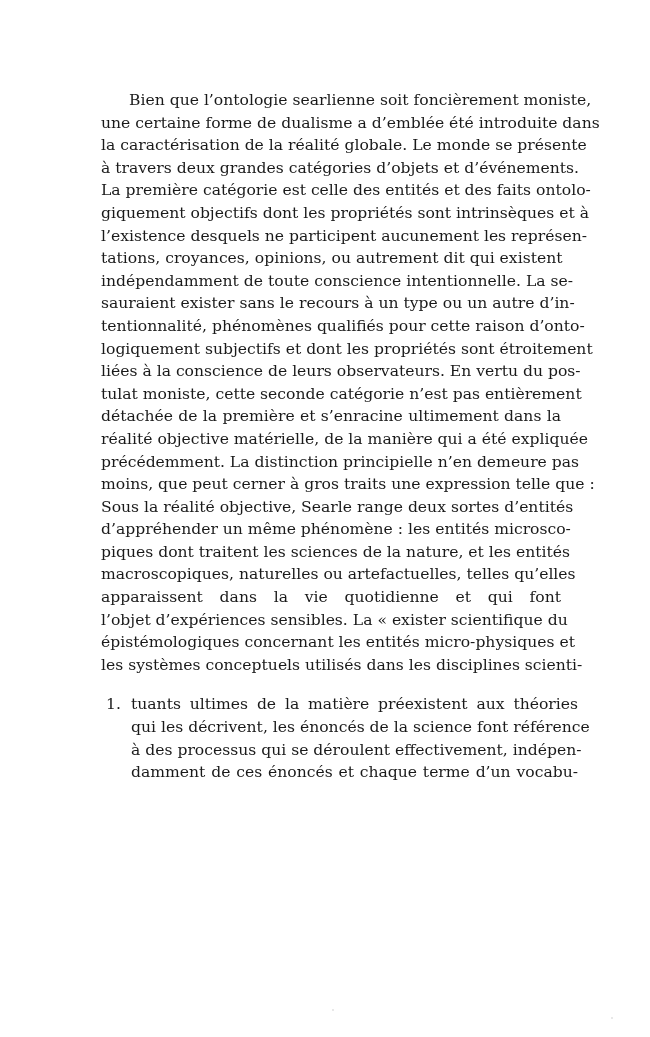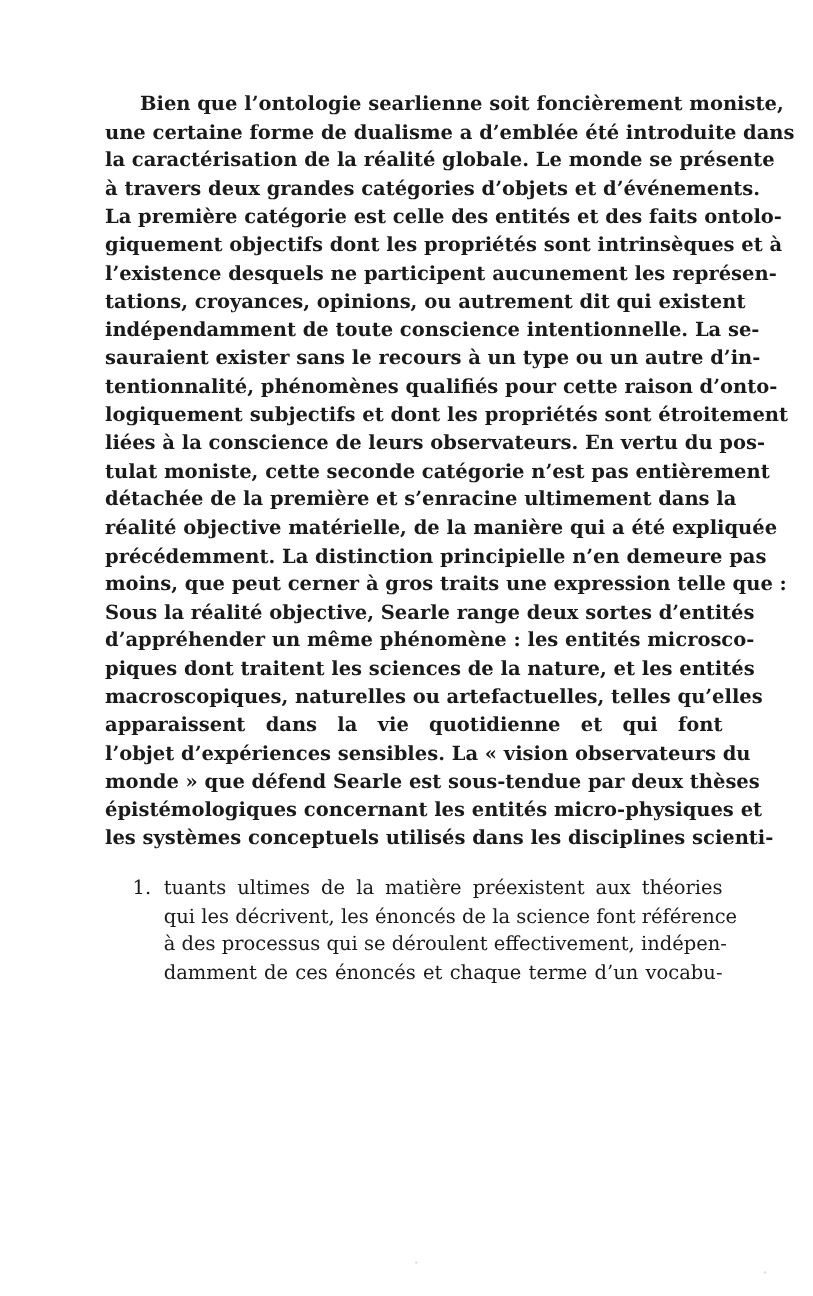--- a/index.html
+++ b/index.html
@@ -5,21 +5,21 @@
   html, body { margin: 0; padding: 0; background: #ffffff; }
   body { width: 650px; height: 1037px; position: relative; overflow: hidden; }
   .page {
     position: absolute; left: 84px; top: 72px; width: 494px;
     font-family: "DejaVu Serif", "Liberation Serif", serif;
     font-size: 15.6px; line-height: 22.6px; color: #1a1a1a;
   }
   .line { display: block; white-space: nowrap; text-align: justify; text-align-last: justify; height: 22.6px; }
   .line.last { text-align-last: left; }
   .line.indent { padding-left: 28px; }
-  .para { margin: 0; font-weight: bold; }
+  .para { margin: 17px; }
   .list { margin-top: 17px; position: relative; }
   .item { position: relative; padding-left: 47px; }
   .item-num { position: absolute; left: 22px; top: 0; }
   .speck { position: absolute; width: 2px; height: 2px; background: #e0e0e0; border-radius: 1px; }
 </style>
 </head>
 <body>
 
 <div class="page">
   <div class="para">
@@ -39,22 +39,21 @@
     <span class="line">tulat moniste, cette seconde catégorie n’est pas entièrement</span>
     <span class="line">détachée de la première et s’enracine ultimement dans la</span>
     <span class="line">réalité objective matérielle, de la manière qui a été expliquée</span>
     <span class="line">précédemment. La distinction principielle n’en demeure pas</span>
     <span class="line">moins, que peut cerner à gros traits une expression telle que :</span>
     <span class="line">Sous la réalité objective, Searle range deux sortes d’entités</span>
     <span class="line">d’appréhender un même phénomène : les entités microsco-</span>
     <span class="line">piques dont traitent les sciences de la nature, et les entités</span>
     <span class="line">macroscopiques, naturelles ou artefactuelles, telles qu’elles</span>
     <span class="line">apparaissent dans la vie quotidienne et qui font</span>
-    <span class="line">l’objet d’expériences sensibles. La « vision observateurs du</span>
-    <span class="line">monde » que défend Searle est sous-tendue par deux thèses</span>
+    <span class="line">l’objet d’expériences sensibles. La « exister scientifique du</span>
     <span class="line">épistémologiques concernant les entités micro-physiques et</span>
     <span class="line">les systèmes conceptuels utilisés dans les disciplines scienti-</span>
   </div>
 
   <div class="list">
     <div class="item">
       <span class="item-num">1.</span>
       <span class="line">tuants ultimes de la matière préexistent aux théories</span>
       <span class="line">qui les décrivent, les énoncés de la science font référence</span>
       <span class="line">à des processus qui se déroulent effectivement, indépen-</span>

